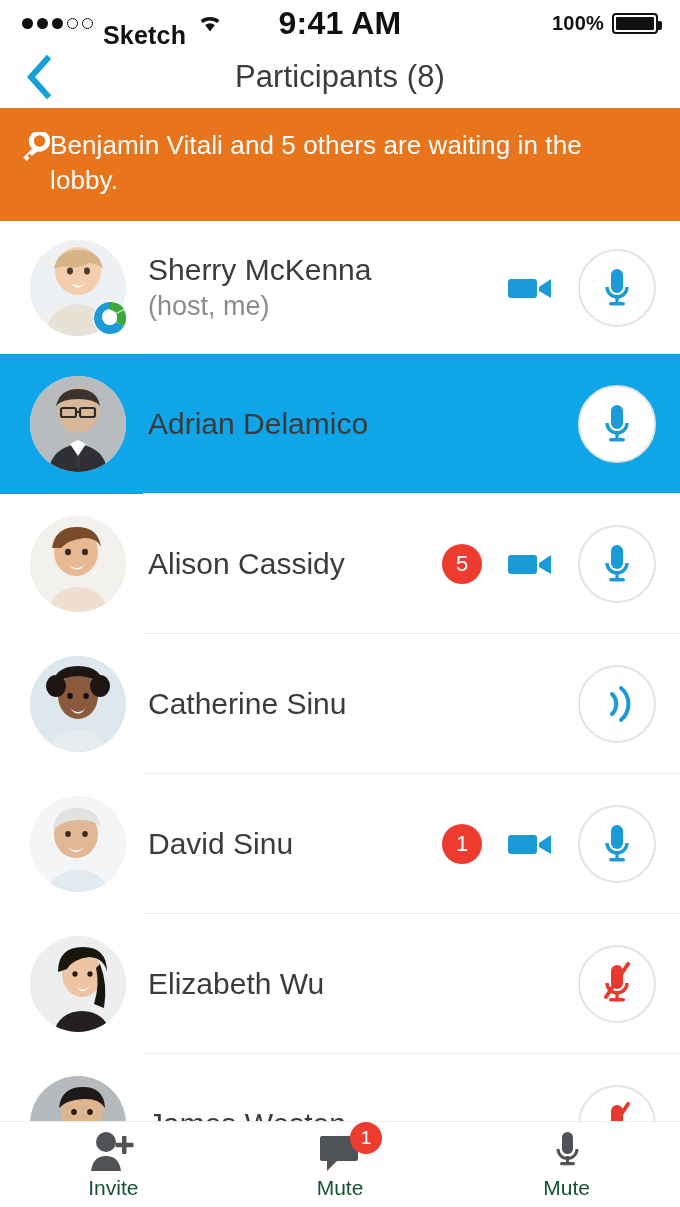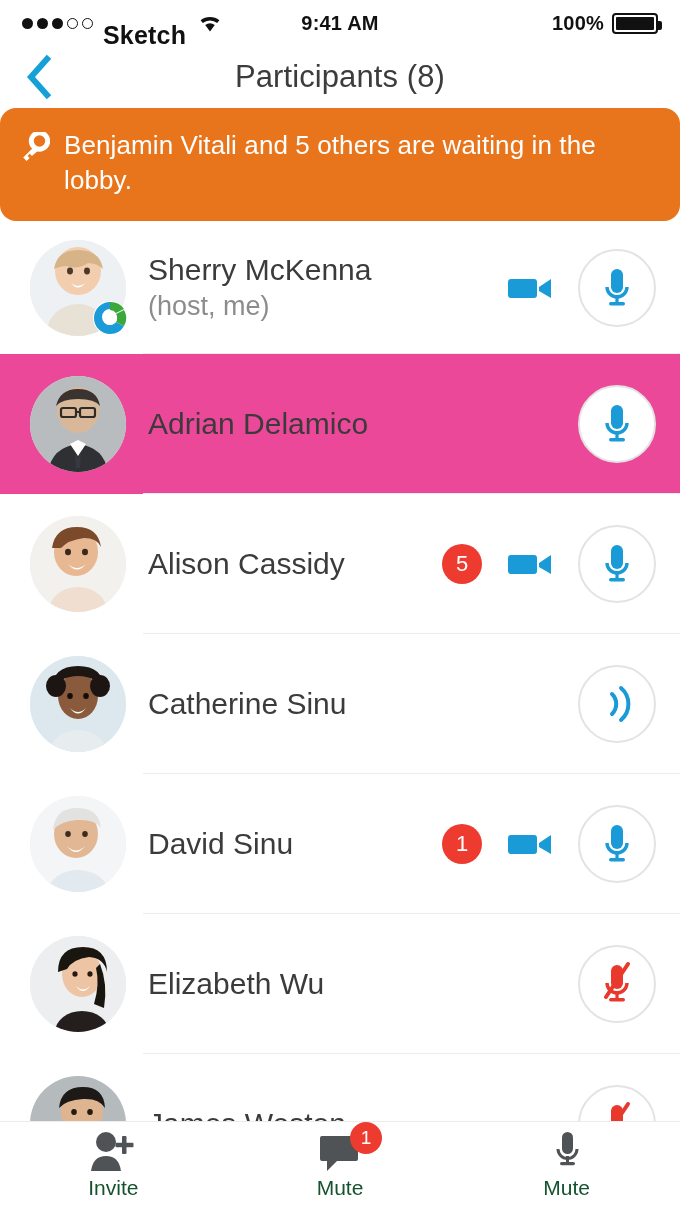--- a/index.html
+++ b/index.html
@@ -17,48 +17,48 @@
     padding: 0 22px; color:#111; font-size: 24px; font-weight: 700;
     letter-spacing: .2px;
   }
   .sb-left { display:flex; align-items:center; gap:7px; }
   .dots { display:flex; align-items:center; gap:4px; }
   .dot { width:11px; height:11px; border-radius:50%; background:#111; }
   .dot.hollow { background:transparent; border:1.6px solid #111; }
   .carrier { font-size:25px; font-weight:700; margin-left:3px;margin-top:24px; }
   .wifi { margin-left:4px; display:flex; align-items:center; }
   .sb-center { position:absolute; left:0; right:0; text-align:center;
-    font-size:20px; font-weight:700; pointer-events:none; }
+    font-size:32px; font-weight:700; pointer-events:none; }
   .sb-right { margin-left:auto; display:flex; align-items:center; gap:8px; z-index:2; }
   .pct { font-size:20px; font-weight:700; }
   .battery { position:relative; width:46px; height:21px;
      border:2px solid #111; border-radius:4px; }
   .battery::after{ content:""; position:absolute; right:-6px; top:6px;
      width:4px; height:9px; background:#111; border-radius:0 2px 2px 0;}
   .battery .fill{ position:absolute; inset:2px; background:#111; border-radius:1px;}
 
   
   .navbar { height: 62px; position: relative; display:flex; align-items:center; }
   .back-btn { position:absolute; left:14px; top:50%; transform:translateY(-50%);
     width:50px; height:50px; display:flex; align-items:center; justify-content:center;
     cursor:pointer; }
   .nav-title { width:100%; text-align:center; font-size:31px; color:#3c3c3c;
     font-weight:400; letter-spacing:.1px; }
 
   
-  .banner { background:#e8751c; color:#fff; display:flex; gap:14px;
-     padding:20px 30px 24px 20px; min-height:96px; align-items:flex-start; cursor:pointer;border-radius:16px;}
+  .banner { background:#e8751c; color:#fff; display:flex; 
+     padding:20px 30px 24px 20px; min-height:96px; align-items:flex-start; cursor:pointer;}
   .banner-icon { flex:0 0 auto; margin-top:4px; }
   .banner-text { font-size:26px; line-height:1.33; font-weight:400; letter-spacing:.1px;}
 
   
   .list { position:relative; }
   .row { position:relative; display:flex; align-items:center;
      height:140px; padding:0 24px 0 30px; background:#fff; cursor:pointer; }
-  .row.alt { background:#ec4899; }
+  .row.alt { background:#0ea5e9; }
   .row .sep { position:absolute; left:143px; right:0; bottom:0; height:1px;
      background:#ececed; }
   .row.first { height:133px; }
 
   .avatar-wrap { position:relative; flex:0 0 auto; width:96px; height:96px; margin-right:22px; }
   .avatar { width:96px; height:96px; border-radius:50%; overflow:hidden;
      background:#e9eef2; position:relative; }
   .avatar svg { display:block; width:100%; height:100%; }
   .status-badge { position:absolute; right:-4px; bottom:-2px; width:40px; height:40px; }
 

